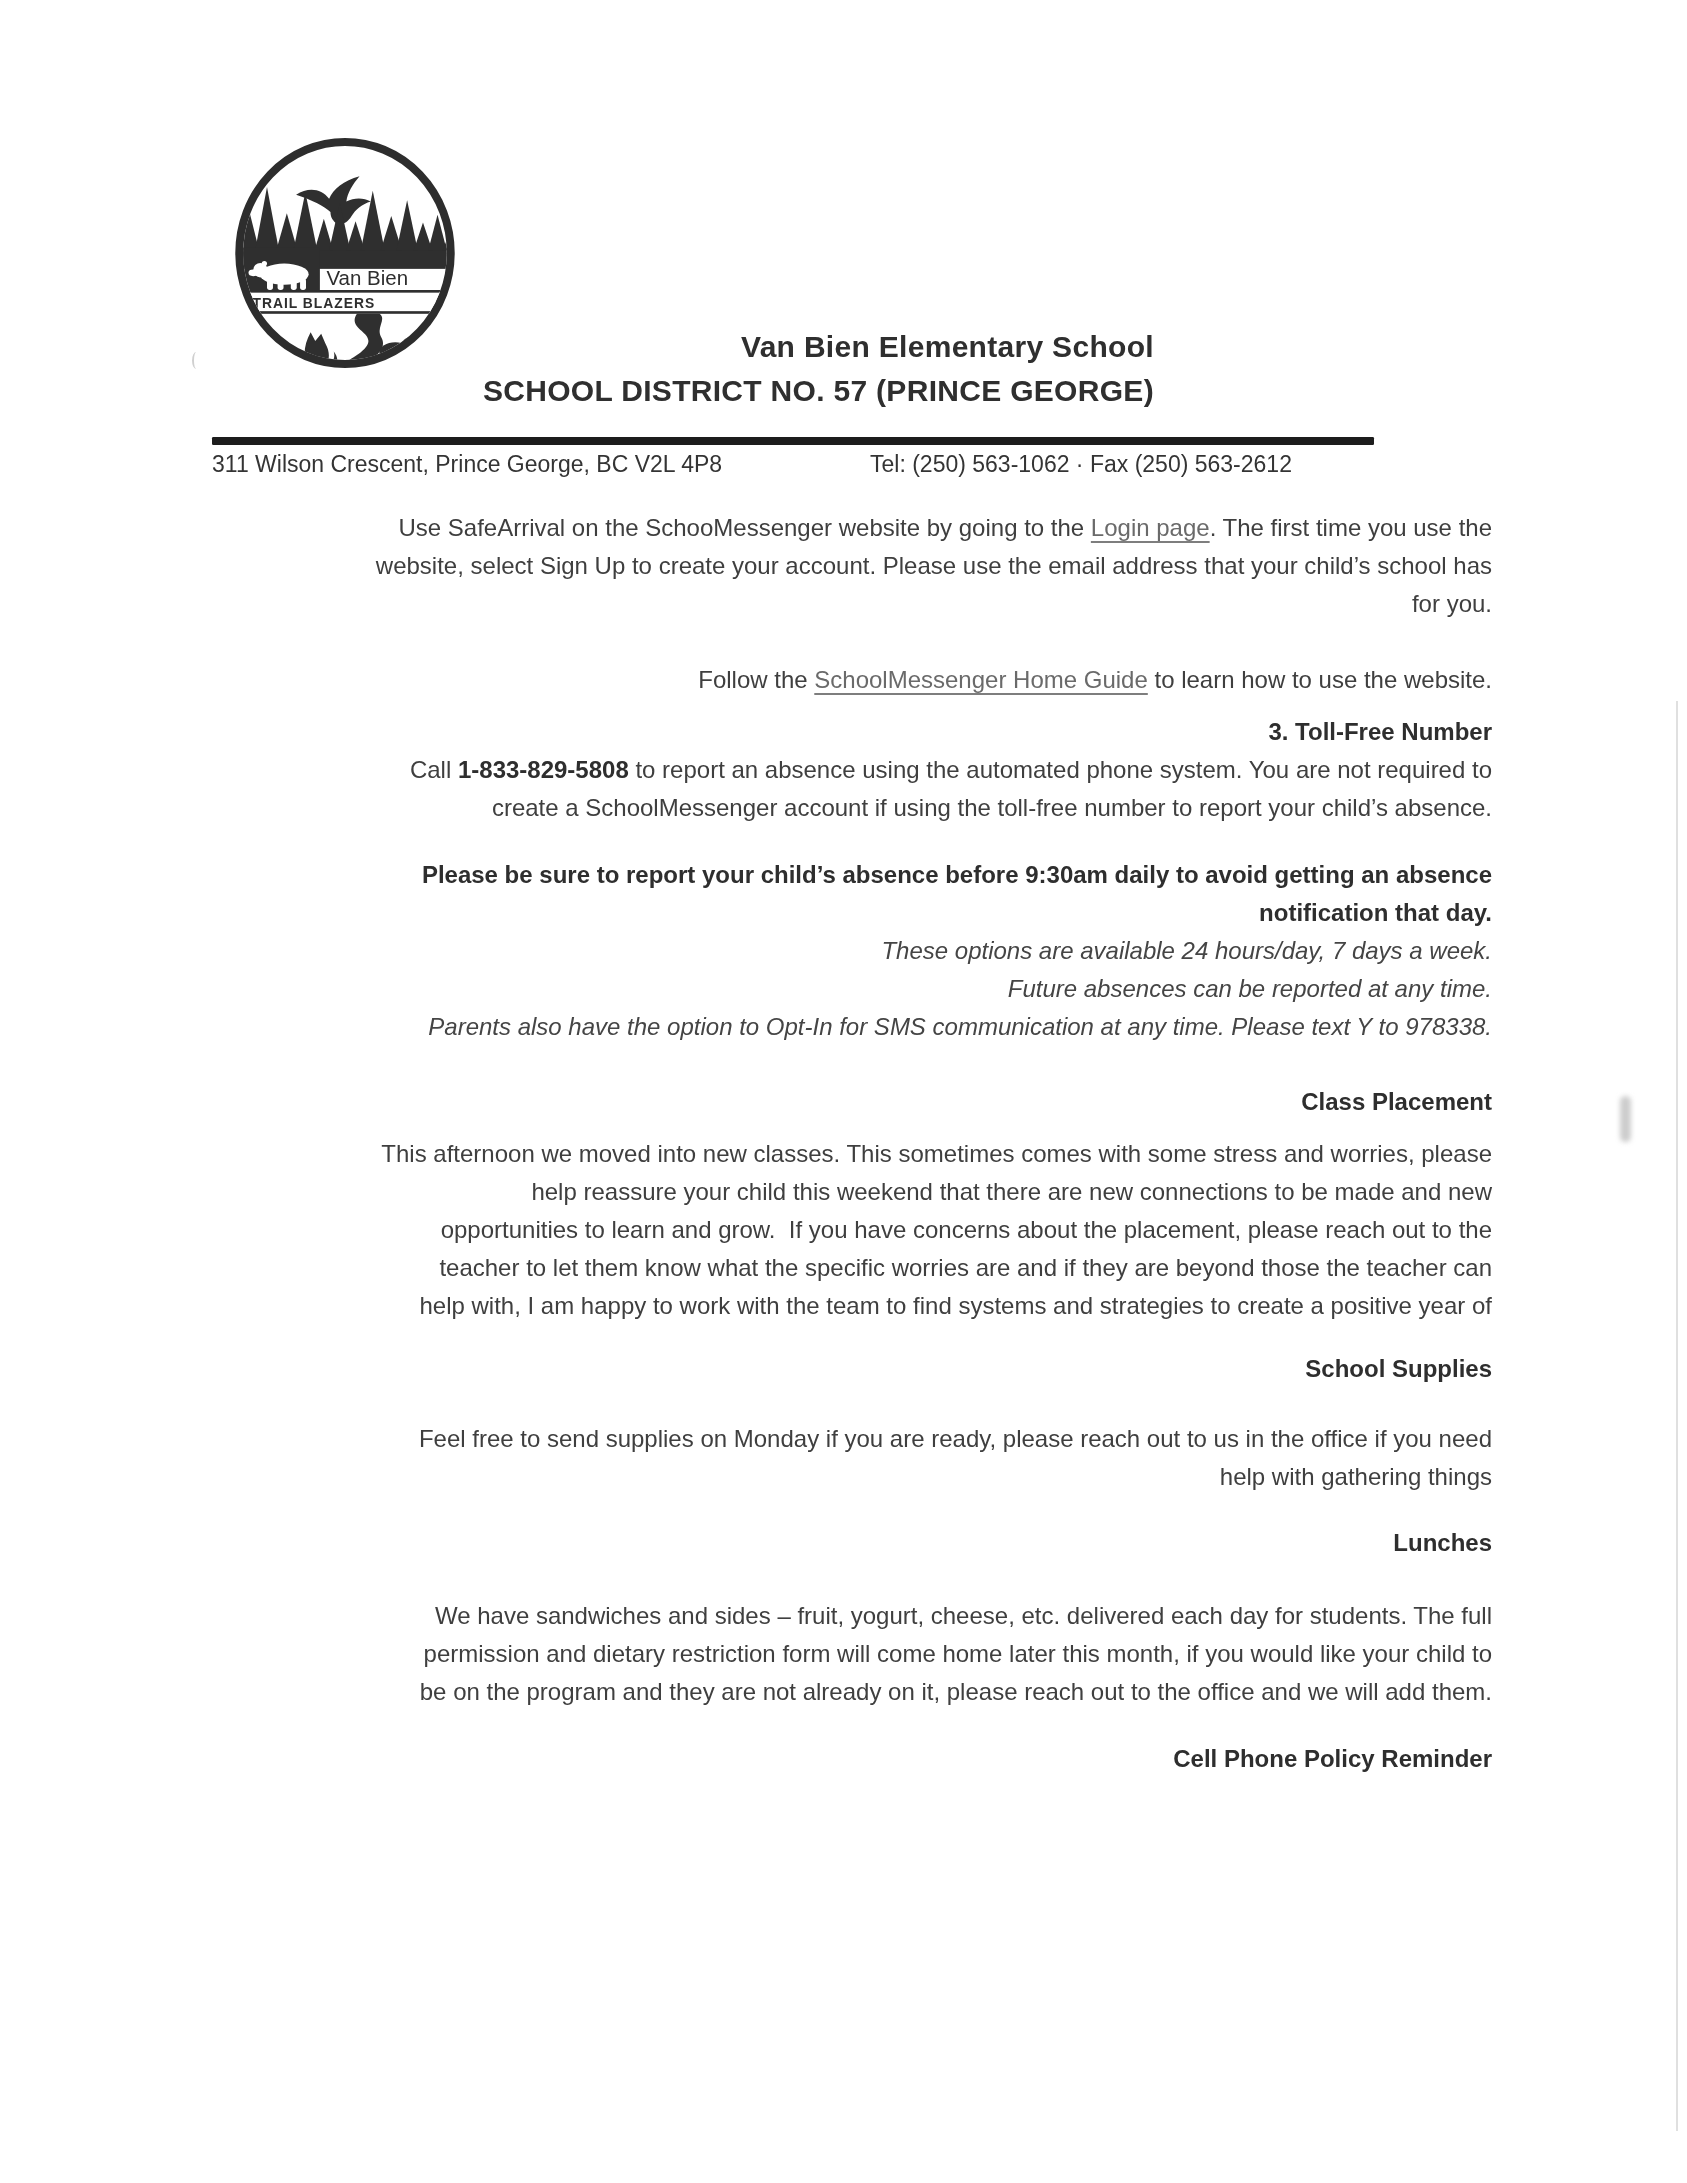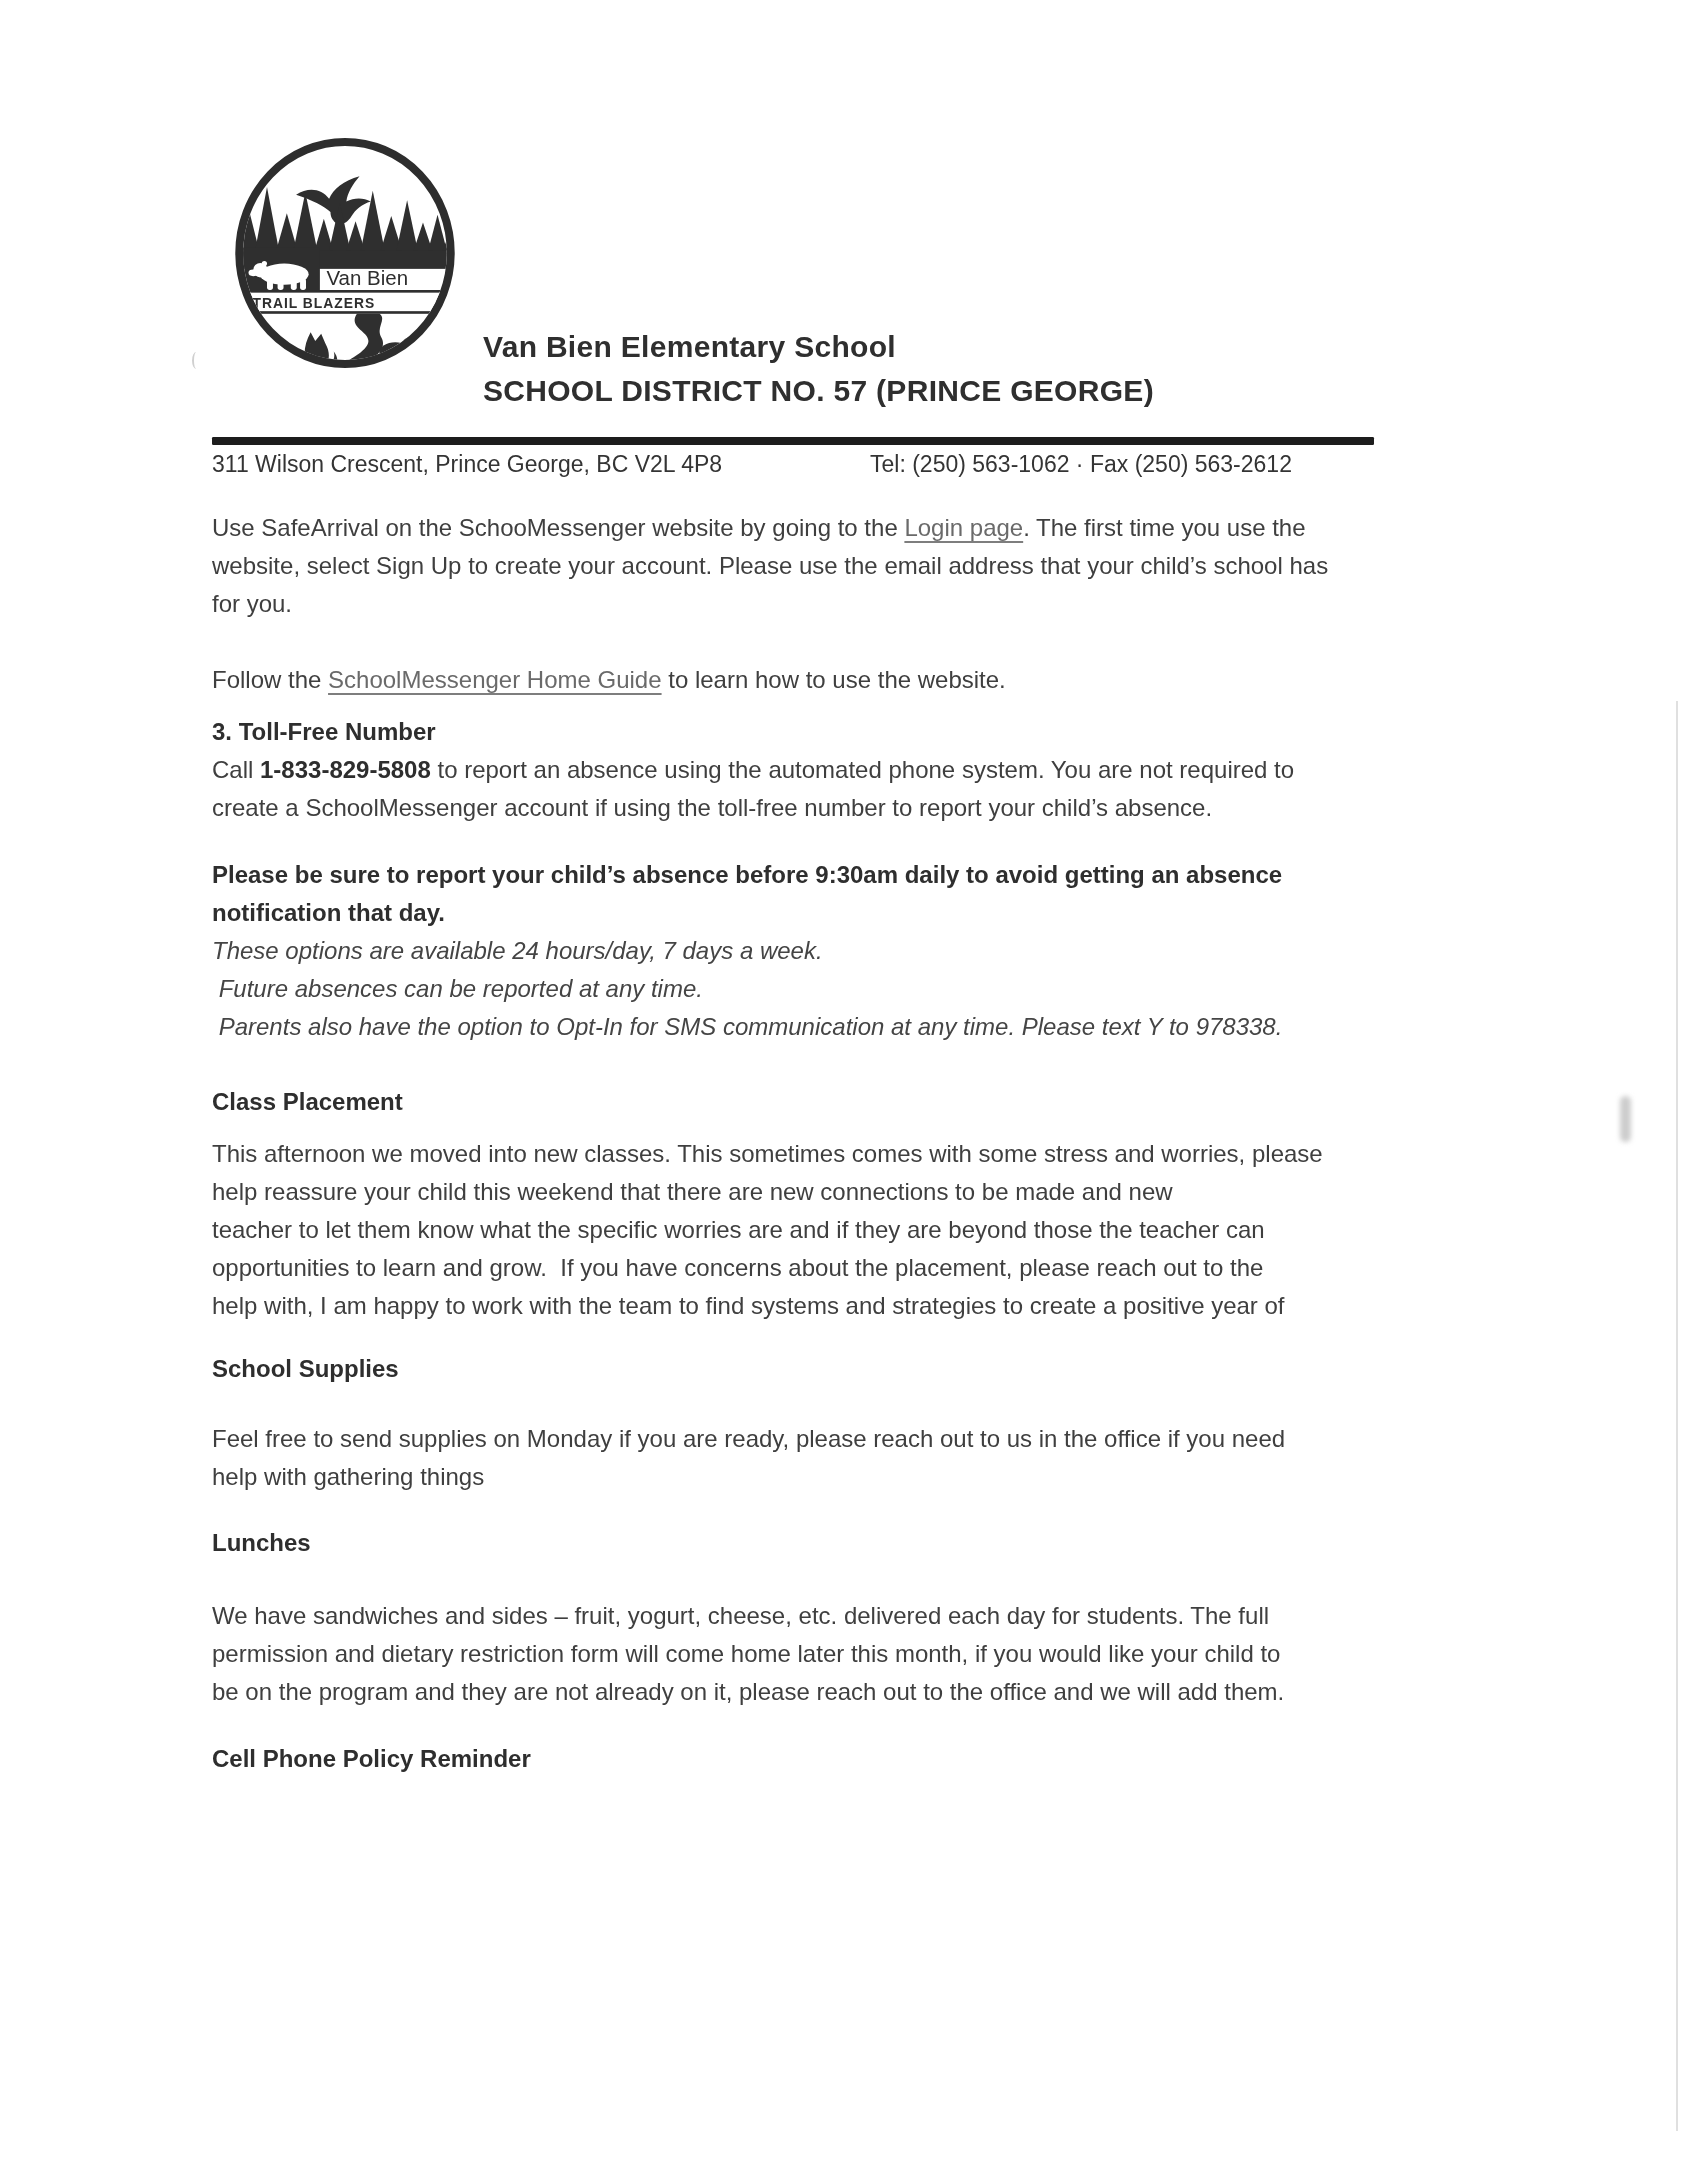--- a/index.html
+++ b/index.html
@@ -4,20 +4,21 @@
 <style>
   html,body{margin:0;padding:0;background:#ffffff;}
   .page{
     position:relative;
     width:1687px;
     height:2131px;
     background:#ffffff;
     overflow:hidden;
     font-family:"Liberation Sans", sans-serif;
     color:#3f3f3f;
+    text-align:right;
   }
   
   .logo-wrap{position:absolute;left:230px;top:138px;width:230px;height:230px;}
   .title-block{position:absolute;left:483px;top:325px;line-height:44px;}
   .title-line{font-weight:bold;font-size:30px;color:#2f2f2f;letter-spacing:0.3px;white-space:pre;}
   .rule{position:absolute;left:212px;top:437px;width:1162px;height:8px;background:#1d1d1d;border-radius:1.3px;}
   .addr-row{position:absolute;left:212px;top:451px;width:1164px;height:33px;font-size:23px;color:#343434;}
   .addr-left{position:absolute;left:0;top:0;white-space:pre;}
   .addr-right{position:absolute;left:658px;top:0;white-space:pre;}
   
@@ -159,22 +160,22 @@
       <div class="ln"> Future absences can be reported at any time.</div>
       <div class="ln"> Parents also have the option to Opt-In for SMS communication at any time. Please text Y to 978338.</div>
     </div>
 
     <div class="m38">
       <div class="ln hd">Class Placement</div>
     </div>
     <div class="m50">
       <div class="ln">This afternoon we moved into new classes. This sometimes comes with some stress and worries, please</div>
       <div class="ln">help reassure your child this weekend that there are new connections to be made and new</div>
+      <div class="ln">opportunities to learn and grow.  If you have concerns about the placement, please reach out to the</div>
       <div class="ln">teacher to let them know what the specific worries are and if they are beyond those the teacher can</div>
-      <div class="ln">opportunities to learn and grow.  If you have concerns about the placement, please reach out to the</div>
       <div class="ln">help with, I am happy to work with the team to find systems and strategies to create a positive year of</div>
     </div>
 
     <div class="m37">
       <div class="ln hd">School Supplies</div>
     </div>
     <div class="m48">
       <div class="ln">Feel free to send supplies on Monday if you are ready, please reach out to us in the office if you need</div>
       <div class="ln">help with gathering things</div>
     </div>

